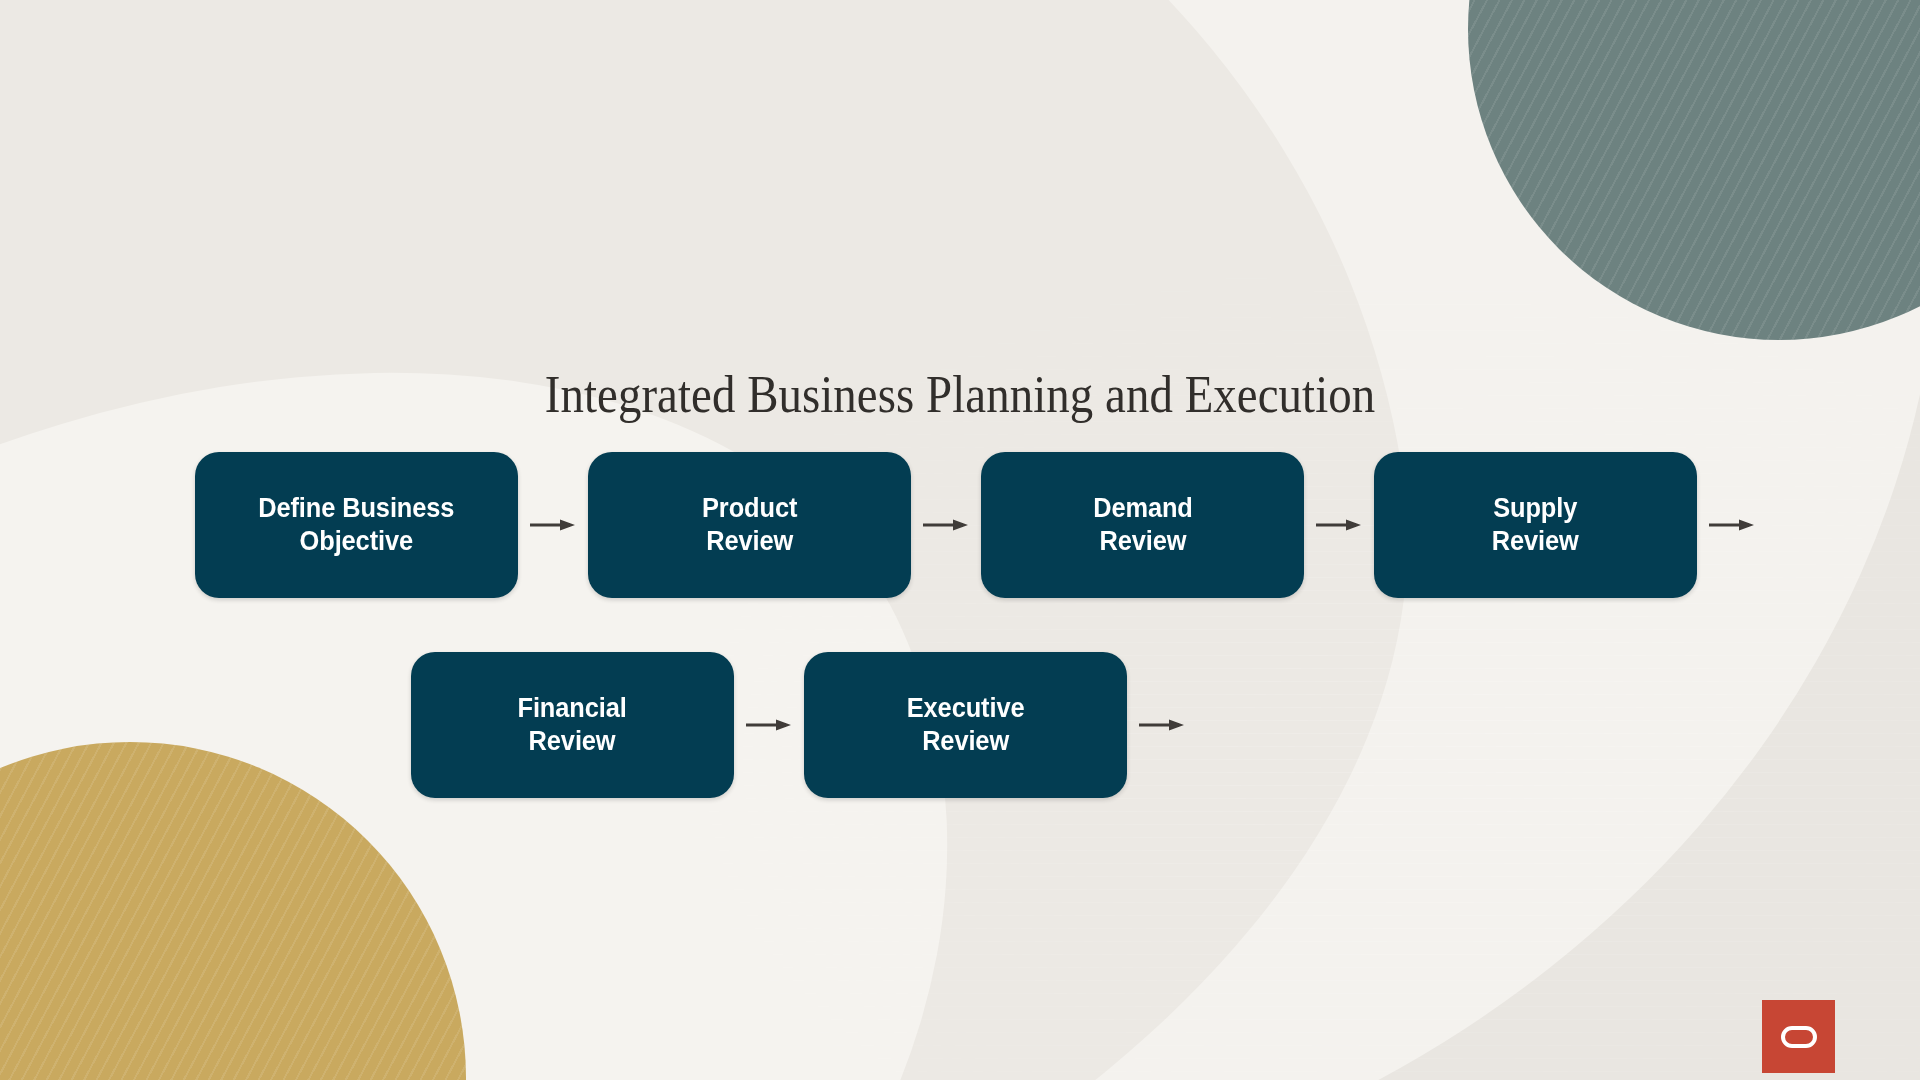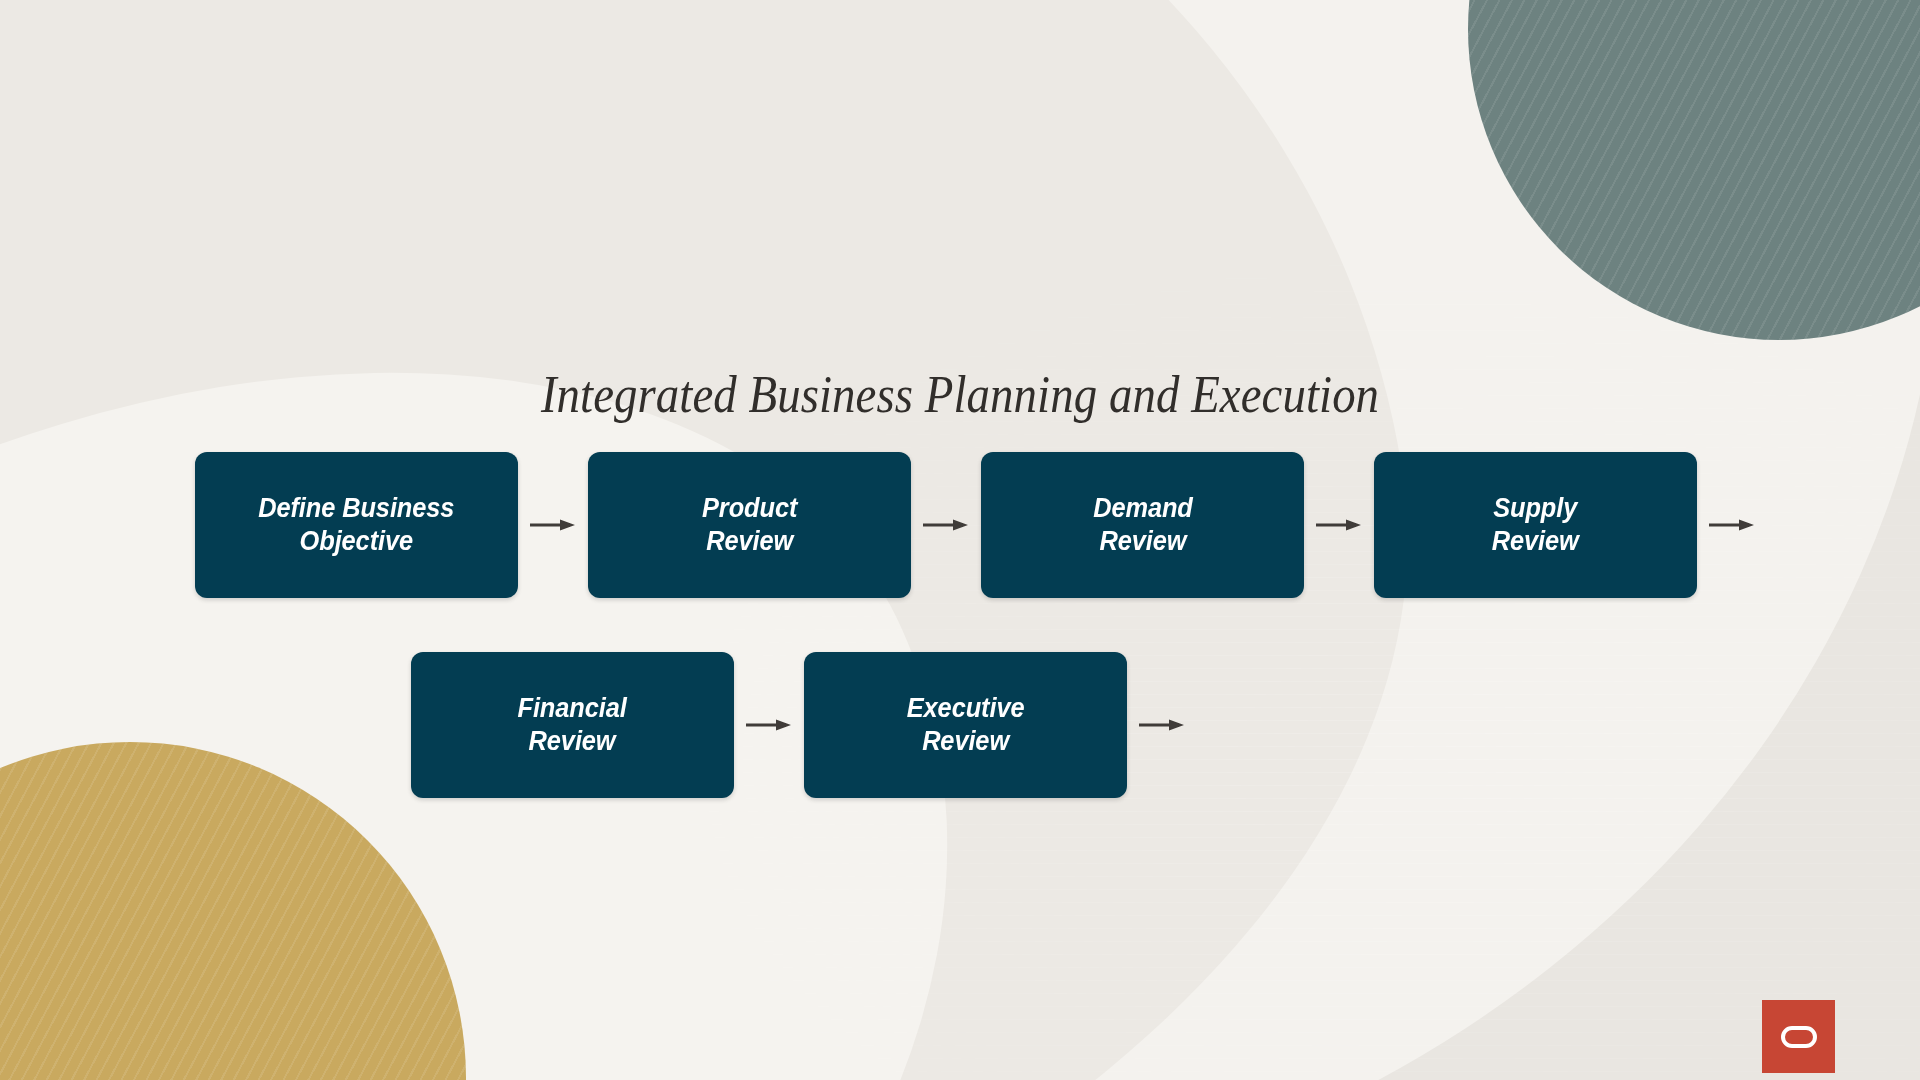--- a/index.html
+++ b/index.html
@@ -9,21 +9,20 @@
     background: #ffffff;
   }
 
   .slide {
     position: relative;
     width: 1920px;
     height: 1080px;
     overflow: hidden;
     background: #e9e6e1;
     font-family: "Liberation Sans", "DejaVu Sans", sans-serif;
-    font-style: italic;
     -webkit-font-smoothing: antialiased;
   }
 
   
   .bg-layer {
     position: absolute;
     inset: 0;
     overflow: hidden;
     pointer-events: none;
   }
@@ -167,21 +166,21 @@
     height: 146px;
   }
 
   .flow-row.row-1 { left: 195px; top: 452px; }
   .flow-row.row-2 { left: 375px; top: 652px; padding-left: 36px; }
 
   .flow-box {
     width: 323px;
     height: 146px;
     background: #033d52;
-    border-radius: 12px;
+    border-radius: 24px;
     box-shadow: 0 2px 4px rgba(40, 40, 40, 0.18);
     display: flex;
     align-items: center;
     justify-content: center;
     flex: 0 0 auto;
   }
 
   .flow-box-label {
     color: #ffffff;
     font-size: 27px;

